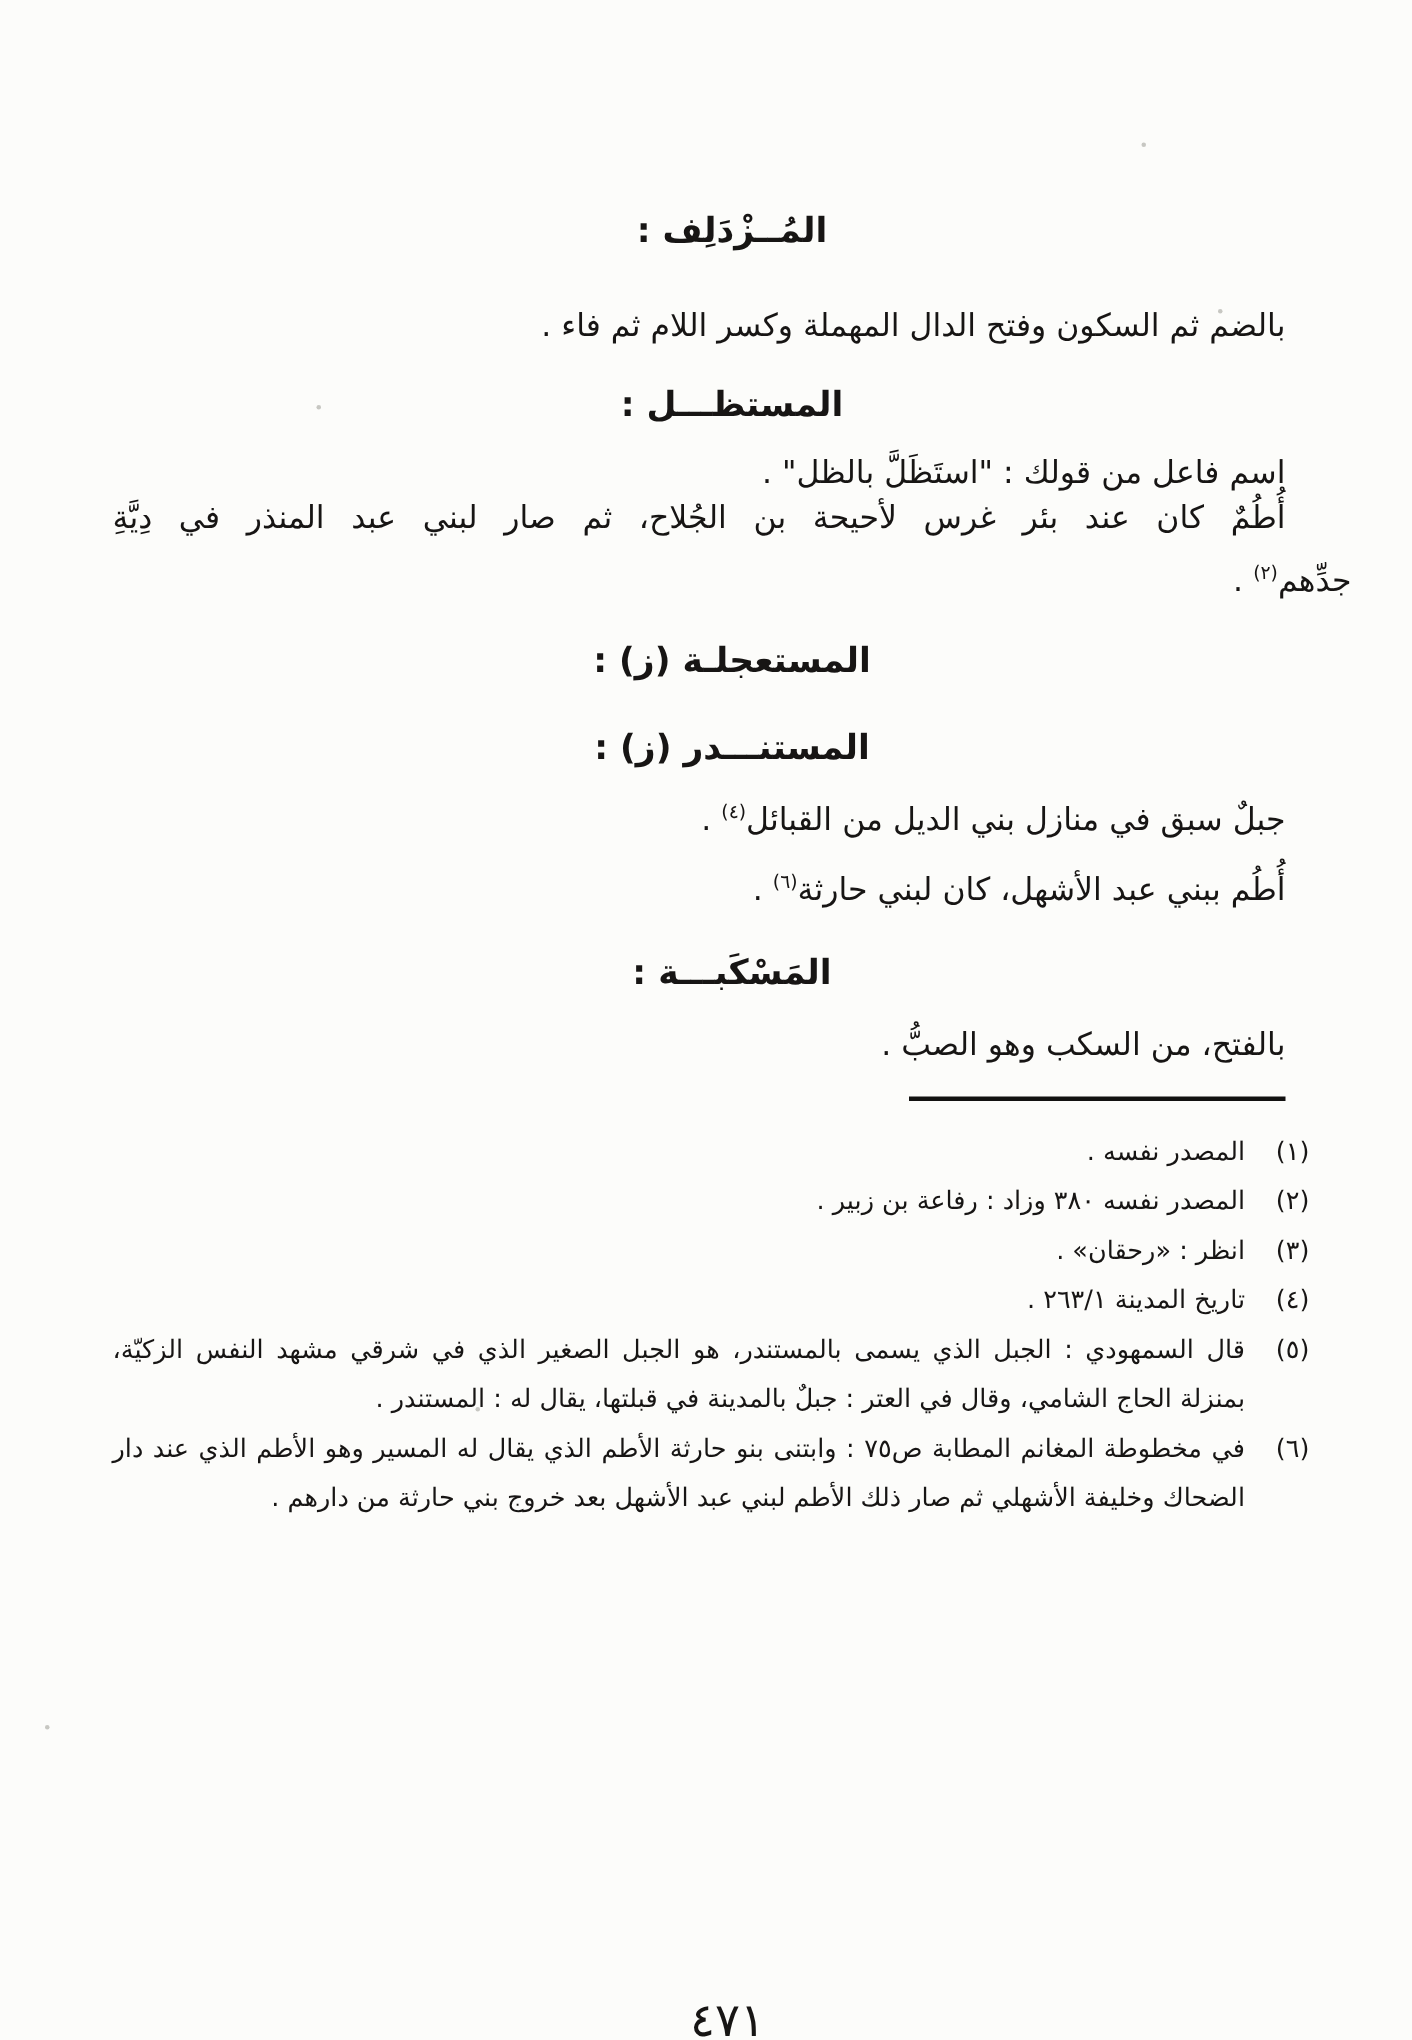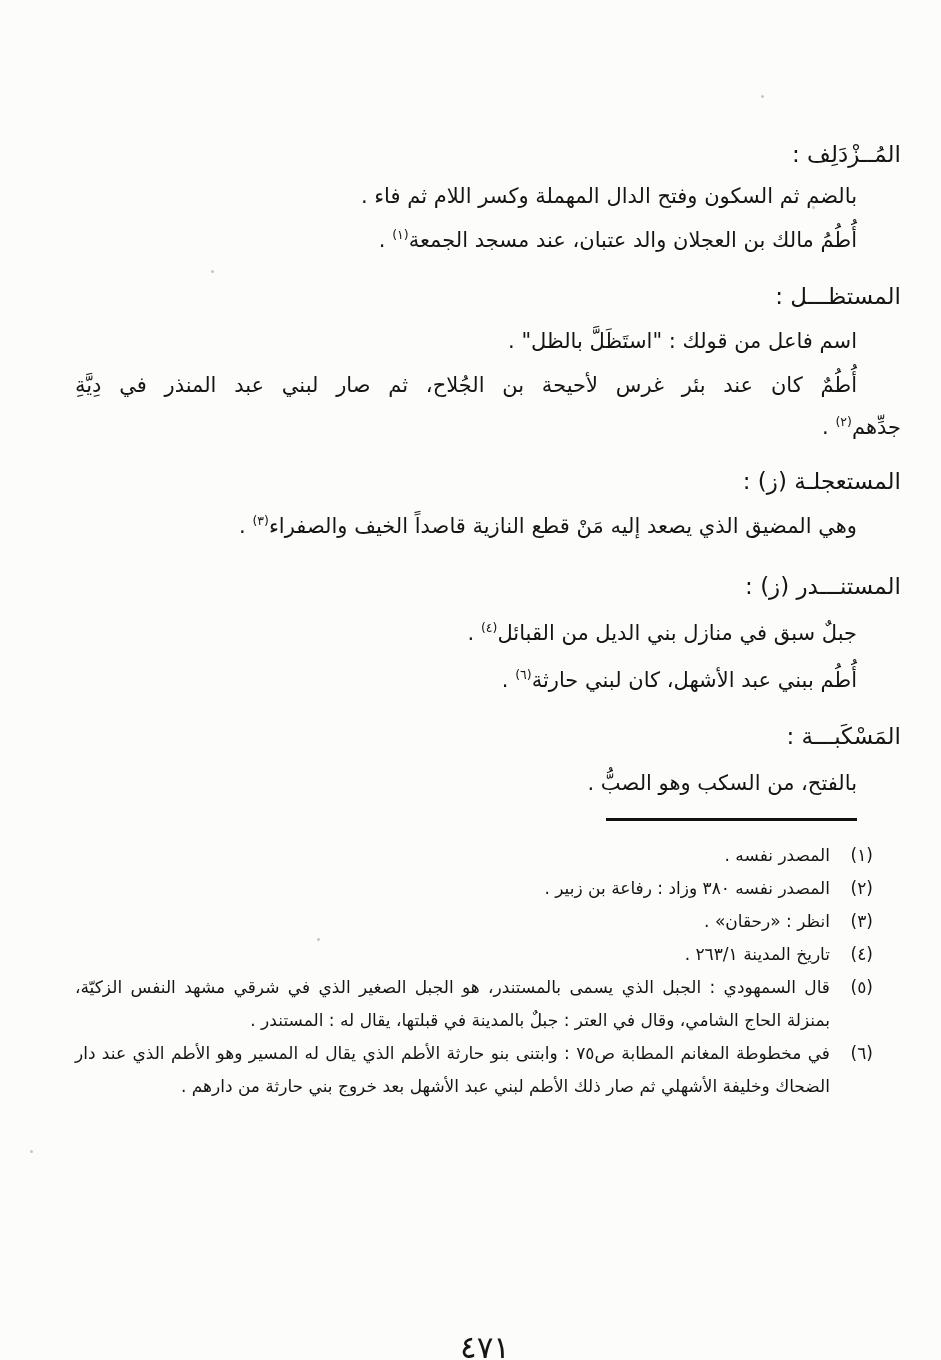--- a/index.html
+++ b/index.html
@@ -16,23 +16,24 @@
     direction: rtl;
     color: #171514;
   }
   .content {
     position: absolute;
     top: 132px; right: 40px;
     width: 826px;
   }
   .term {
     font-size: 23px;
-    font-weight: normal;
+    font-weight: bold;
     line-height: 32px;
     white-space: nowrap;
+    text-align: center;
   }
   .line {
     font-size: 21px;
     line-height: 30px;
     margin: 0;
   }
   .indent { padding-right: 44px; }
   .stretch { text-align: justify; text-align-last: justify; }
   .ref {
     font-size: 12.5px;
@@ -75,30 +76,28 @@
   }
 </style>
 </head>
 <body>
 
 <div class="page">
 
   <div class="content">
 
     <div class="term" style="margin-top:6px">المُــزْدَلِف :</div>
-    <p class="line indent" style="margin-top:11px"><span>بالضم ثم السكون وفتح الدال المهملة وكسر اللام ثم فاء .</span></p>
-    <p class="line indent" style="margin-top:14px"><span>أُطُمُ مالك بن العجلان والد عتبان، عند مسجد الجمعة</span><span class="ref">(١)</span><span> .</span></p>
+    <p class="line indent" style="margin-top:32px"><span>بالضم ثم السكون وفتح الدال المهملة وكسر اللام ثم فاء .</span></p>
 
     <div class="term" style="margin-top:22px">المستظـــل :</div>
     <p class="line indent" style="margin-top:14px"><span>اسم فاعل من قولك : "استَظَلَّ بالظل" .</span></p>
-    <p class="line indent stretch" style="margin-top:14px"><span>أُطُمٌ كان عند بئر غرس لأحيحة بن الجُلاح، ثم صار لبني عبد المنذر في دِيَّةِ</span></p>
+    <p class="line indent stretch" style=""><span>أُطُمٌ كان عند بئر غرس لأحيحة بن الجُلاح، ثم صار لبني عبد المنذر في دِيَّةِ</span></p>
     <p class="line" style="margin-top:12px"><span>جدِّهم</span><span class="ref">(٢)</span><span> .</span></p>
 
     <div class="term" style="margin-top:20px">المستعجلـة (ز) :</div>
-    <p class="line indent" style="margin-top:14px"><span>وهي المضيق الذي يصعد إليه مَنْ قطع النازية قاصداً الخيف والصفراء</span><span class="ref">(٣)</span><span> .</span></p>
 
     <div class="term" style="margin-top:26px">المستنـــدر (ز) :</div>
     <p class="line indent" style="margin-top:16px"><span>جبلٌ سبق في منازل بني الديل من القبائل</span><span class="ref">(٤)</span><span> .</span></p>
 
     <p class="line indent" style="margin-top:14px"><span>أُطُم ببني عبد الأشهل، كان لبني حارثة</span><span class="ref">(٦)</span><span> .</span></p>
 
     <div class="term" style="margin-top:22px">المَسْكَبـــة :</div>
     <p class="line indent" style="margin-top:16px"><span>بالفتح، من السكب وهو الصبُّ .</span></p>
 
     <div class="separator"></div>

